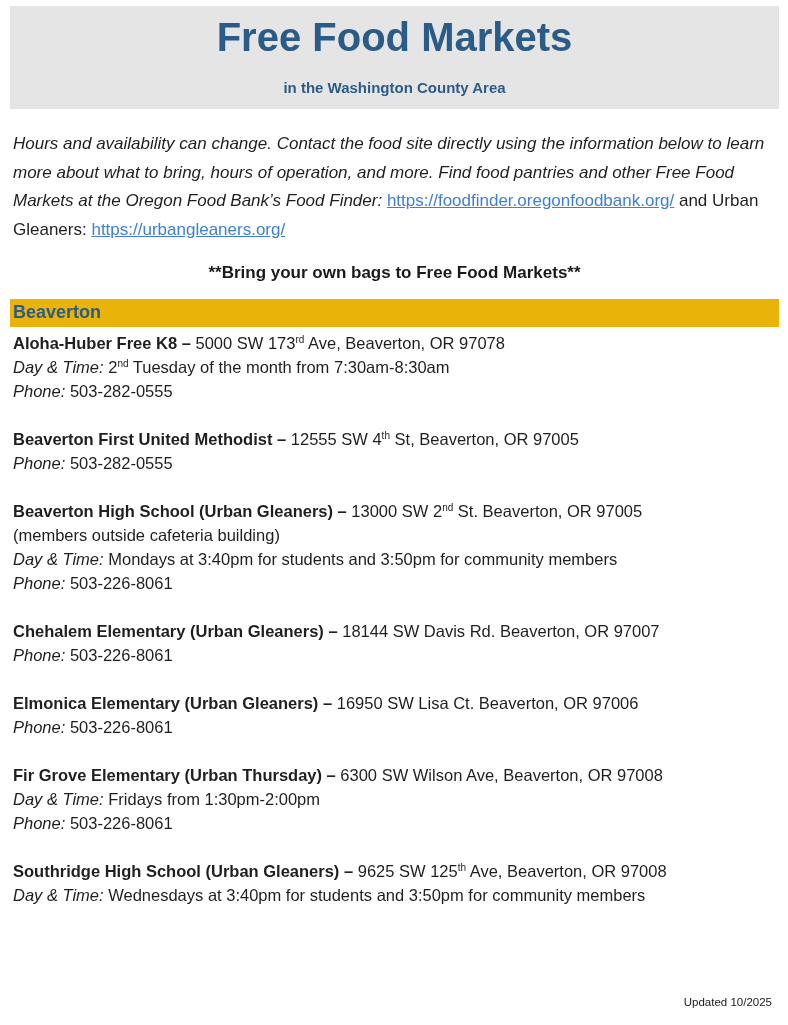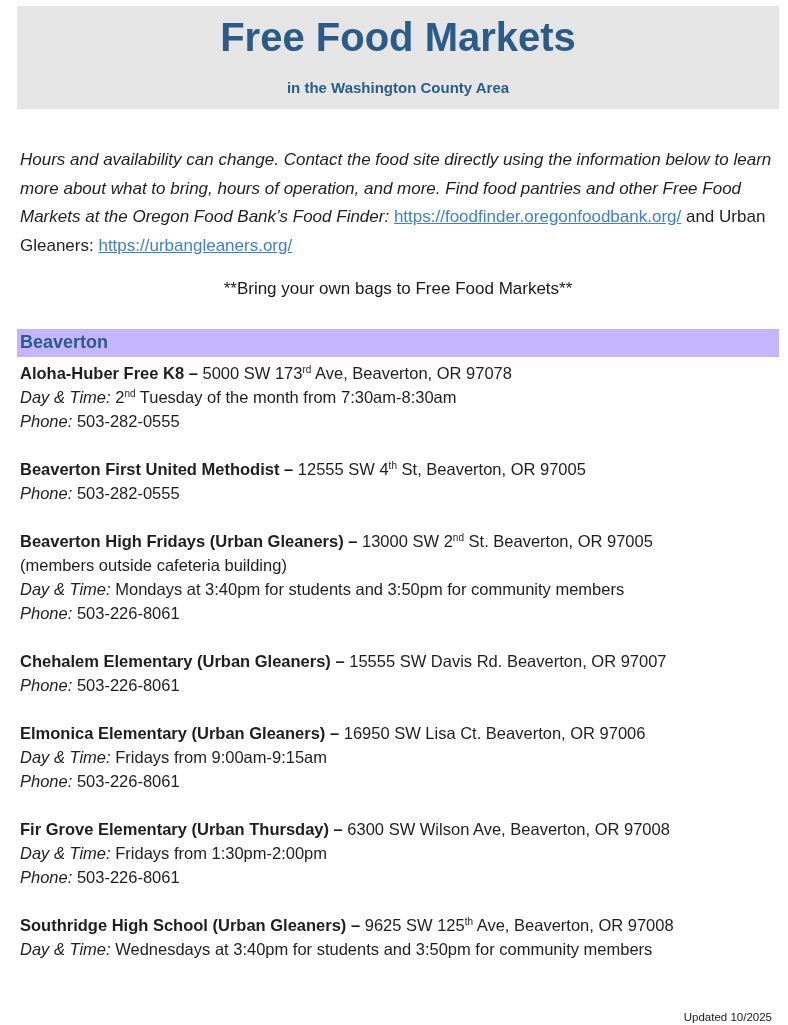--- a/index.html
+++ b/index.html
@@ -12,21 +12,21 @@
     height: 1025px;
     overflow: hidden;
     font-family: "Liberation Sans", sans-serif;
     color: #1f1f1f;
     position: relative;
   }
   .page {
     box-sizing: border-box;
     width: 788px;
     height: 1025px;
-    padding: 6px 9px 0 17px;
+    padding: 6px 9px 0 10px;
     position: relative;
   }
 
   
   .masthead {
     background: #e5e5e5;
     text-align: center;
     padding: 8px 0 13px 0;
   }
   .masthead h1 {
@@ -39,47 +39,47 @@
   }
   .masthead .subtitle {
     margin-top: 19px;
     font-size: 15px;
     font-weight: bold;
     color: #2b5c88;
   }
 
   
   .intro {
-    margin: 37px 3px 0 3px;
+    margin: 21px 3px 0 3px;
     font-size: 17px;
     line-height: 28.5px;
     color: #1f1f1f;
   }
   .intro .seg-italic { font-style: italic; }
   .intro .seg-normal { font-style: normal; }
   .intro .seg-link {
     font-style: normal;
     color: #3f80d2;
     text-decoration: underline;
     cursor: pointer;
   }
 
   
   .bags-notice {
     margin: 19px 0 0 0;
     text-align: center;
     font-size: 17px;
-    font-weight: normal;
+    font-weight: bold;
     color: #1a1a1a;
   }
 
   
   .section-band {
-    margin-top: 30px;
-    background: #c4b5fd;
+    margin-top: 16px;
+    background: #eab308;
     padding: 3px 0 4px 3px;
     font-size: 18px;
     font-weight: bold;
     color: #2b5c88;
   }
 
   
   .entries {
     padding: 4px 3px 0 3px;
   }
@@ -94,21 +94,21 @@
   sup {
     font-size: 10px;
     line-height: 0;
     vertical-align: 6px;
   }
 
   
   .footer-updated {
     position: absolute;
     right: 16px;
-    bottom: 2px;
+    bottom: 17px;
     font-size: 11.5px;
     color: #1a1a1a;
   }
 </style>
 </head>
 <body>
 
 <div class="page">
 
   <header class="masthead">
@@ -126,32 +126,31 @@
         <div class="entry">
           <span class="line"><span class="market-name">Aloha-Huber Free K8 – </span><span>5000 SW 173<sup>rd</sup> Ave, Beaverton, OR 97078</span></span>
           <span class="line"><span class="label">Day &amp; Time:</span><span> 2<sup>nd</sup> Tuesday of the month from 7:30am-8:30am</span></span>
           <span class="line"><span class="label">Phone:</span><span> 503-282-0555</span></span>
         </div>
         <div class="entry">
           <span class="line"><span class="market-name">Beaverton First United Methodist – </span><span>12555 SW 4<sup>th</sup> St, Beaverton, OR 97005</span></span>
           <span class="line"><span class="label">Phone:</span><span> 503-282-0555</span></span>
         </div>
         <div class="entry">
-          <span class="line"><span class="market-name">Beaverton High Fridays (Urban Gleaners) – </span><span>13000 SW 2<sup>nd</sup> St. Beaverton, OR 97005</span></span>
+          <span class="line"><span class="market-name">Beaverton High School (Urban Gleaners) – </span><span>13000 SW 2<sup>nd</sup> St. Beaverton, OR 97005</span></span>
           <span class="line">(members outside cafeteria building)</span>
           <span class="line"><span class="label">Day &amp; Time:</span><span> Mondays at 3:40pm for students and 3:50pm for community members</span></span>
           <span class="line"><span class="label">Phone:</span><span> 503-226-8061</span></span>
         </div>
         <div class="entry">
-          <span class="line"><span class="market-name">Chehalem Elementary (Urban Gleaners) – </span><span>15555 SW Davis Rd. Beaverton, OR 97007</span></span>
+          <span class="line"><span class="market-name">Chehalem Elementary (Urban Gleaners) – </span><span>18144 SW Davis Rd. Beaverton, OR 97007</span></span>
           <span class="line"><span class="label">Phone:</span><span> 503-226-8061</span></span>
         </div>
         <div class="entry">
           <span class="line"><span class="market-name">Elmonica Elementary (Urban Gleaners) – </span><span>16950 SW Lisa Ct. Beaverton, OR 97006</span></span>
-          <span class="line"><span class="label">Day &amp; Time:</span><span> Fridays from 9:00am-9:15am</span></span>
           <span class="line"><span class="label">Phone:</span><span> 503-226-8061</span></span>
         </div>
         <div class="entry">
           <span class="line"><span class="market-name">Fir Grove Elementary (Urban Thursday) – </span><span>6300 SW Wilson Ave, Beaverton, OR 97008</span></span>
           <span class="line"><span class="label">Day &amp; Time:</span><span> Fridays from 1:30pm-2:00pm</span></span>
           <span class="line"><span class="label">Phone:</span><span> 503-226-8061</span></span>
         </div>
         <div class="entry">
           <span class="line"><span class="market-name">Southridge High School (Urban Gleaners) – </span><span>9625 SW 125<sup>th</sup> Ave, Beaverton, OR 97008</span></span>
           <span class="line"><span class="label">Day &amp; Time:</span><span> Wednesdays at 3:40pm for students and 3:50pm for community members</span></span>

